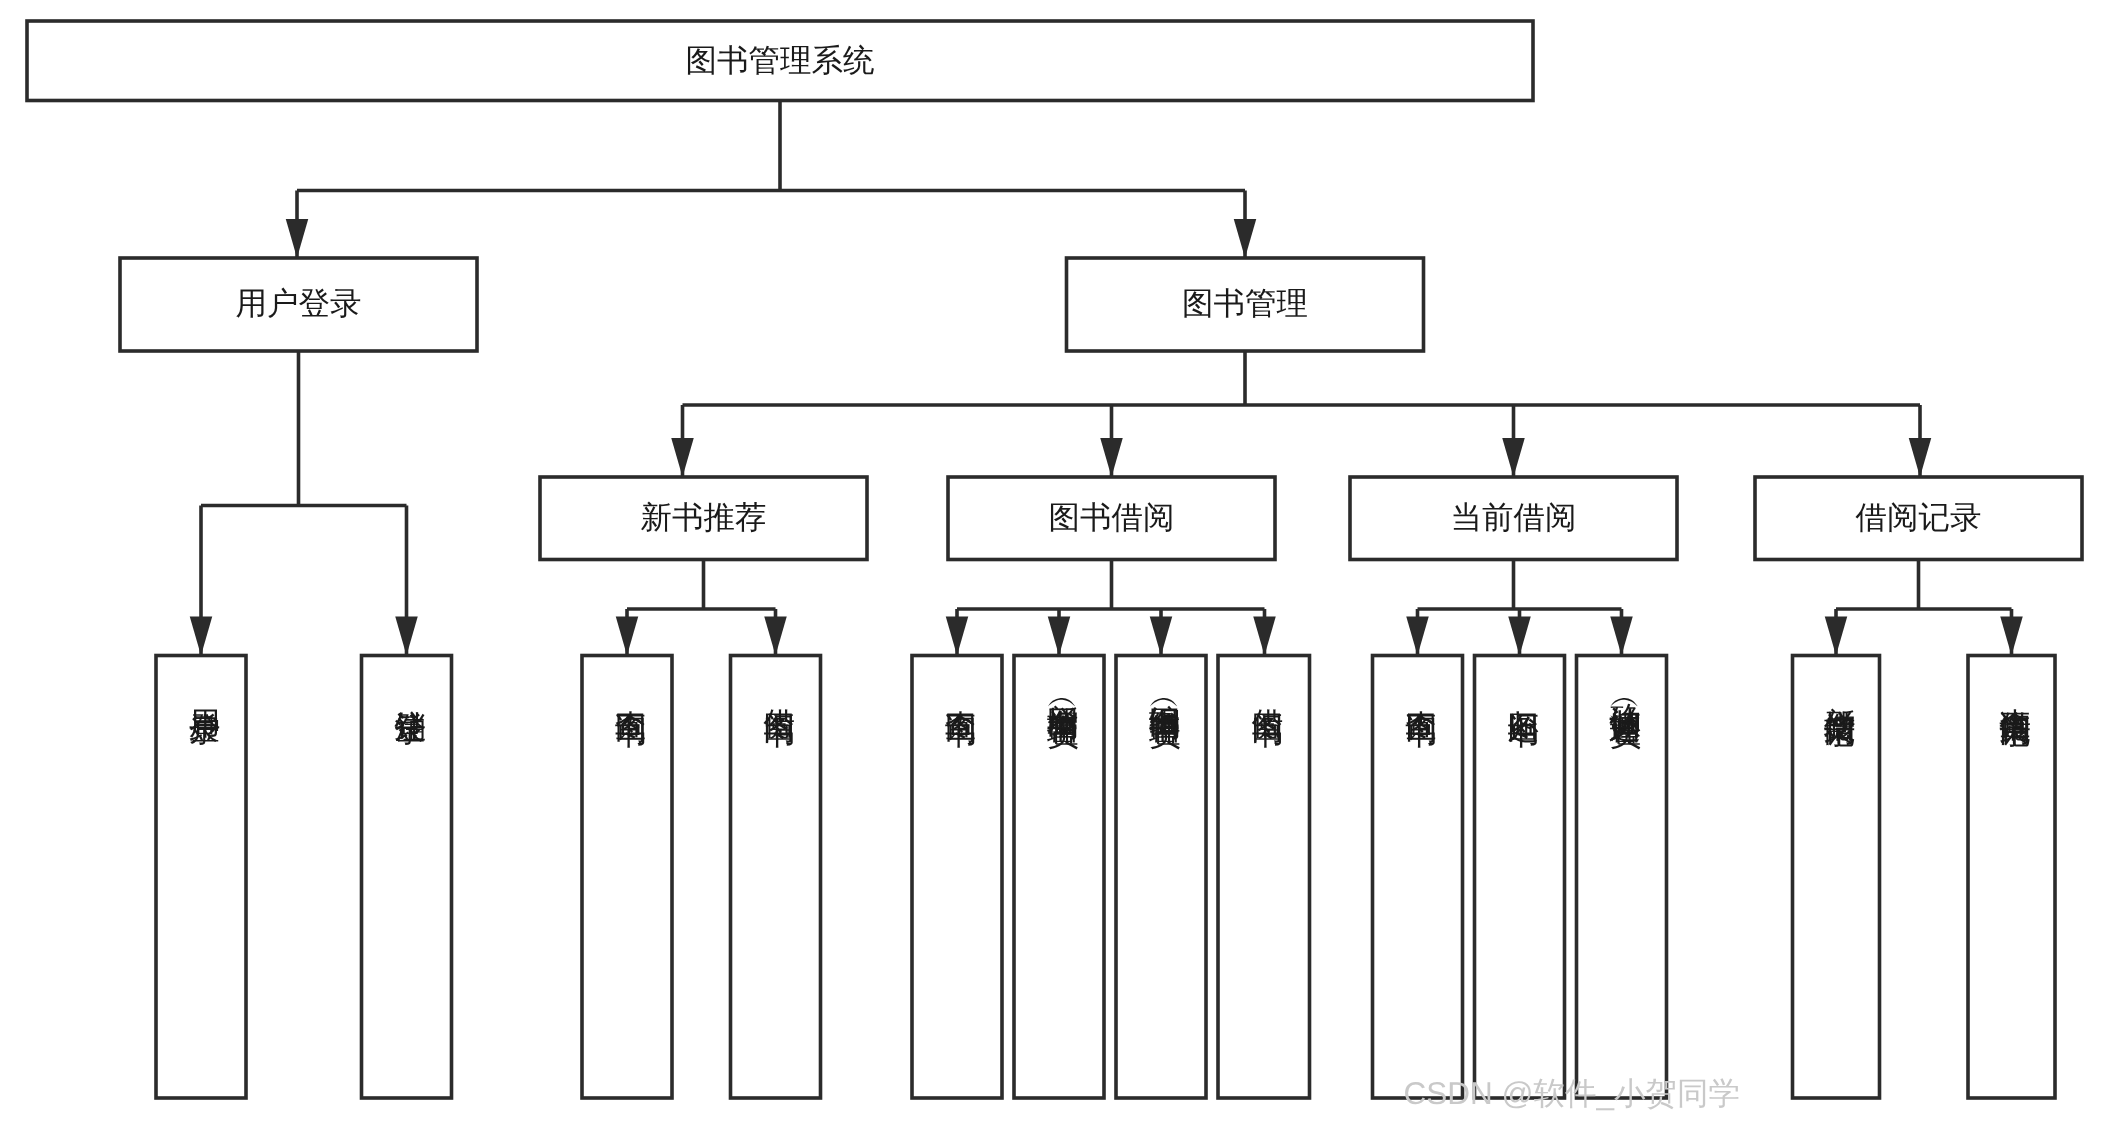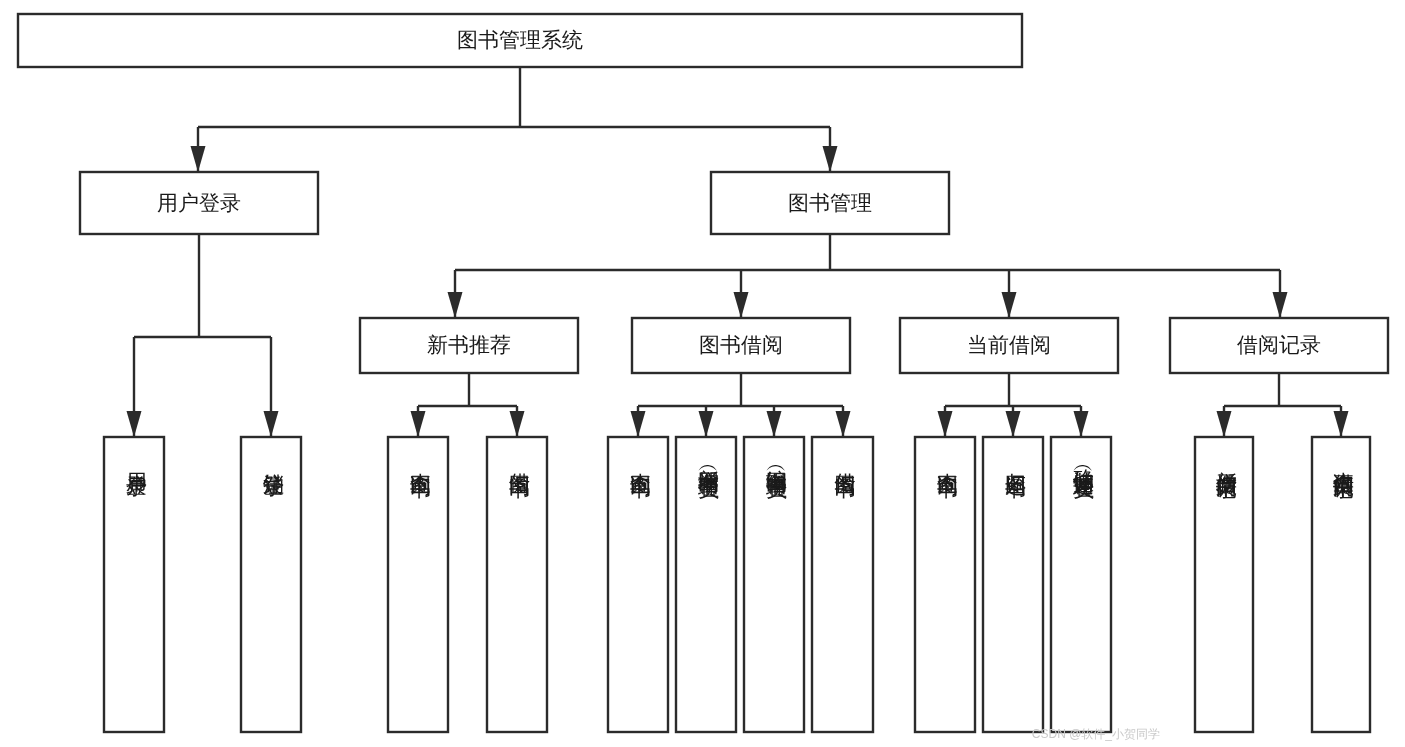--- a/index.html
+++ b/index.html
@@ -53,21 +53,21 @@
     font-size: 21px;
     writing-mode: vertical-rl;
     text-orientation: upright;
     letter-spacing: 1.5px;
   }
   .watermark {
     position: absolute;
     right: 8px;
     bottom: 4px;
     font-family: "Liberation Sans", sans-serif;
-    font-size: 12px;
+    font-size: 21px;
     color: #c9c9c9;
     white-space: nowrap;
     user-select: none;
   }
 </style>
 </head>
 <body>
 
 <div id="diagram-root">
   <svg id="tree-svg" viewBox="0 0 1405 747">

